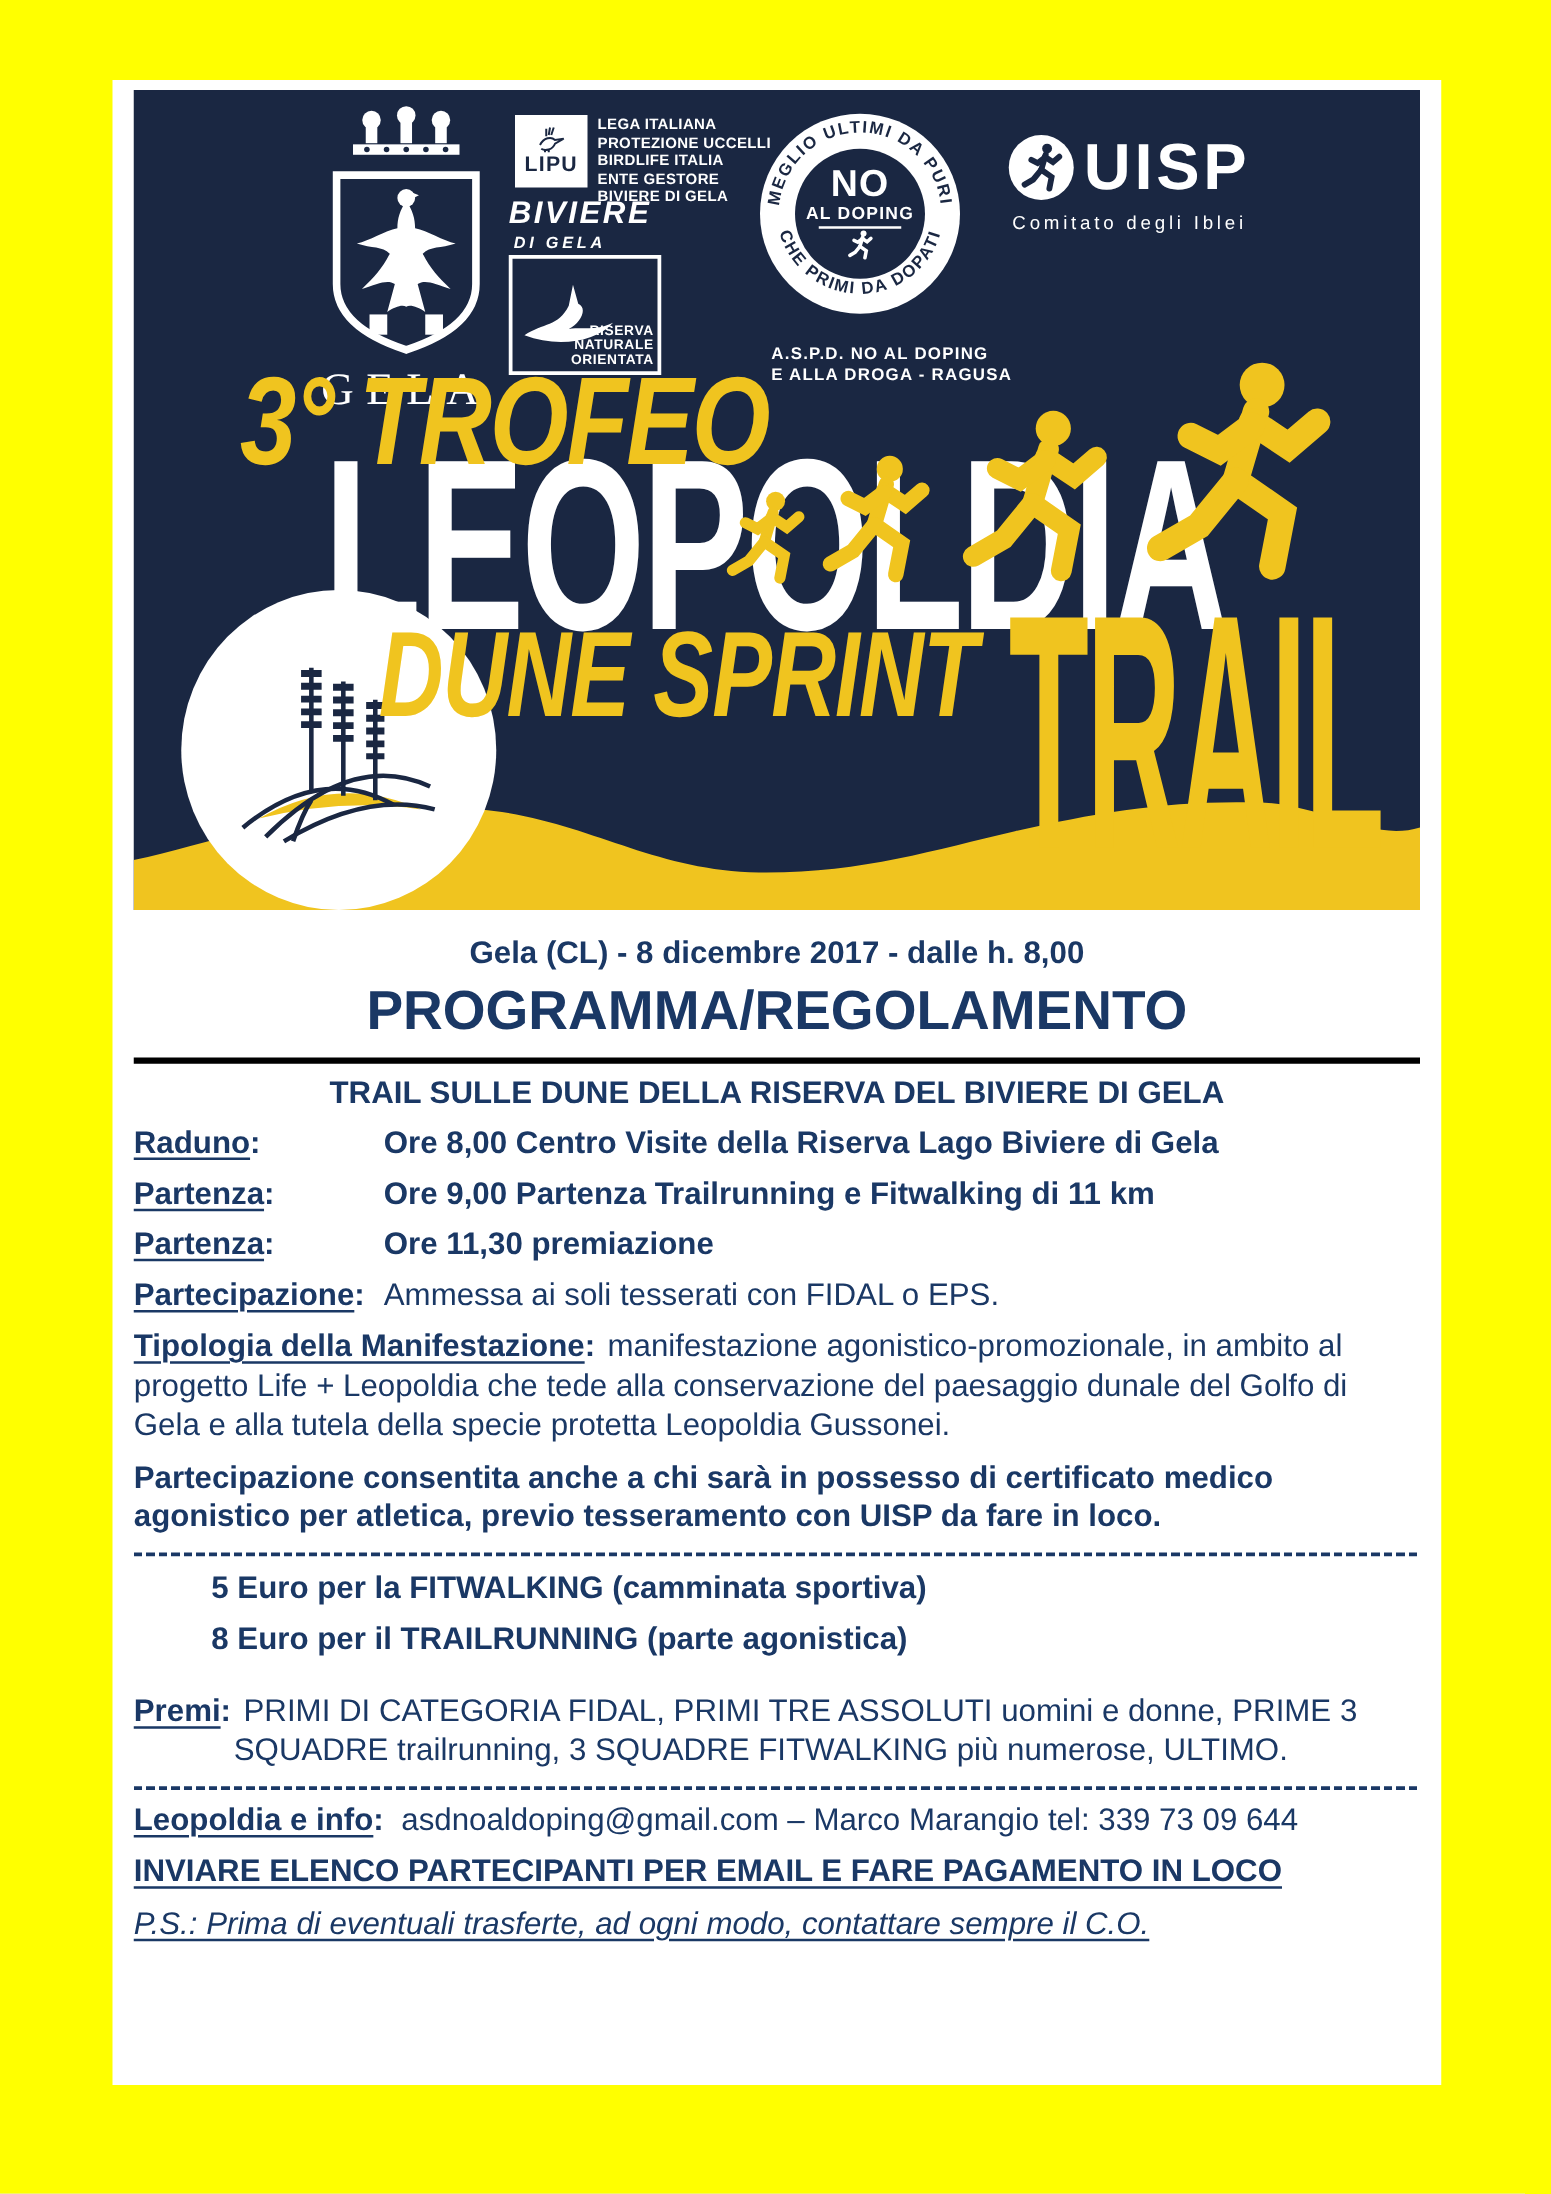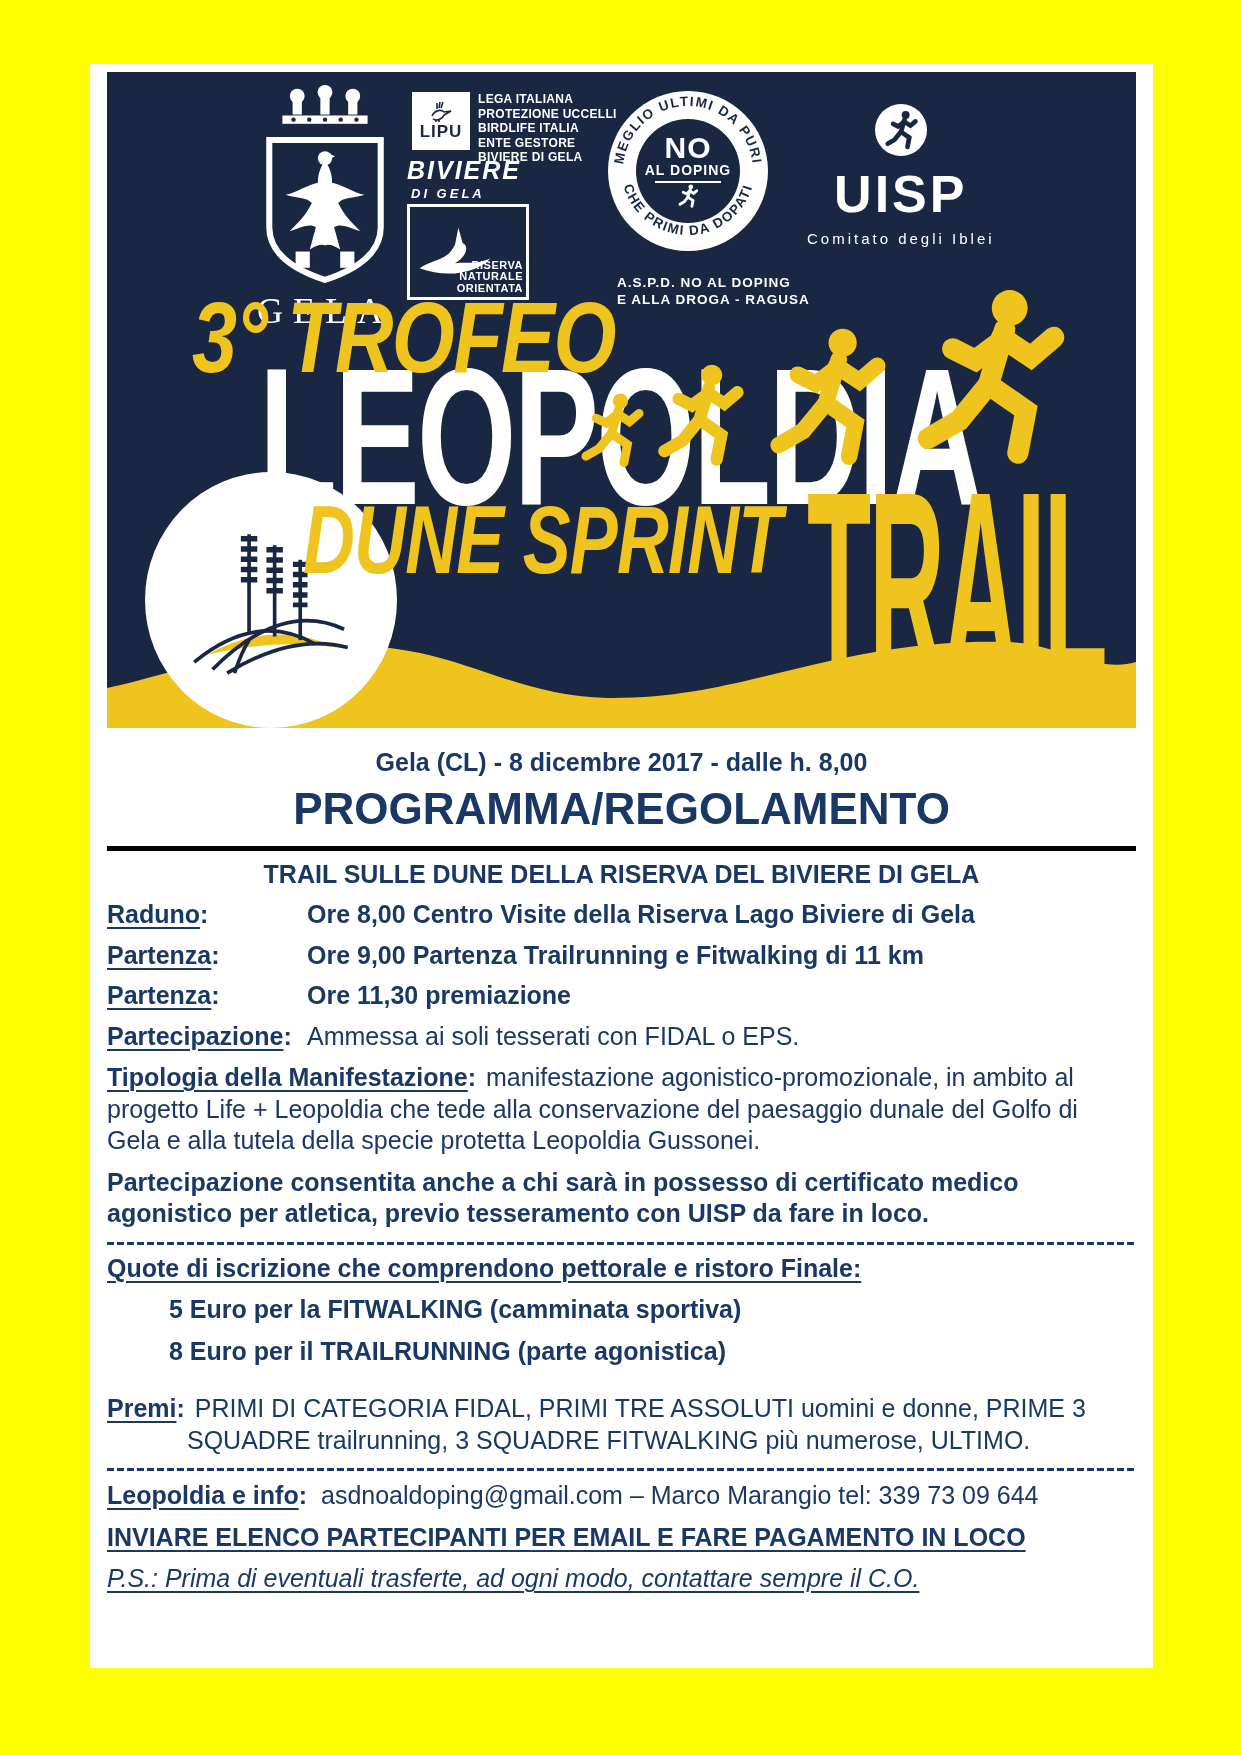--- a/index.html
+++ b/index.html
@@ -35,21 +35,21 @@
   .nd-center{position:absolute;left:33px;top:33px;width:100px;height:100px;display:flex;flex-direction:column;
              align-items:center;justify-content:center;color:#fff;text-align:center;}
   .nd-no{font-weight:bold;font-size:30px;line-height:28px;letter-spacing:1px;}
   .nd-ald{font-weight:bold;font-size:14px;letter-spacing:1px;}
   .nd-line{width:66px;height:2px;background:#fff;margin:3px 0 1px;}
   .nd-runner{width:22px;height:24px;color:#fff;}
   .nd-caption{position:absolute;left:510px;top:202px;color:#fff;font-weight:bold;font-size:13.5px;line-height:17px;letter-spacing:1px;z-index:2;}
 
   
   .uisp{position:absolute;left:700px;top:32px;color:#fff;z-index:2;}
-  .uisp-row{display:flex;align-items:center;gap:8px;flex-direction:column;}
+  .uisp-row{display:flex;align-items:center;gap:8px;}
   .uisp-mark{width:52px;height:52px;background:#fff;border-radius:50%;display:flex;align-items:center;justify-content:center;}
   .uisp-mark svg{width:36px;height:40px;color:#1a2742;}
   .uisp-acr{font-weight:bold;font-size:52px;letter-spacing:3px;}
   .uisp-word{font-weight:bold;font-size:37px;letter-spacing:.5px;margin-top:2px;}
   .uisp-cap{font-size:15px;letter-spacing:3px;text-align:center;margin-top:6px;}
 
   
   .t-trophy{position:absolute;left:85px;top:208px;color:#f0c41f;font-weight:bold;font-style:italic;
             font-size:100px;letter-spacing:-2px;transform:scale(.81,1);transform-origin:left top;z-index:3;white-space:nowrap;}
   .t-main{position:absolute;left:152px;top:252px;color:#fff;font-weight:bold;font-size:195px;letter-spacing:-4px;
@@ -286,21 +286,20 @@
       </div>
 
       <div class="para">
         <span class="u b">Tipologia della Manifestazione</span><span class="b colon-gap">:</span><span>manifestazione agonistico-promozionale, in ambito al progetto Life + Leopoldia che tede alla conservazione del paesaggio dunale del Golfo di Gela e alla tutela della specie protetta Leopoldia Gussonei.</span>
       </div>
 
       <div class="para b">Partecipazione consentita anche a chi sarà in possesso di certificato medico agonistico per atletica, previo tesseramento con UISP da fare in loco.</div>
 
       <div class="dashsep"></div>
 
-      <div class="heading"><span class="u">Quote di iscrizione che comprendono pettorale e ristoro Finale:</span></div>
       <div class="fee">5 Euro per la FITWALKING (camminata sportiva)</div>
       <div class="fee">8 Euro per il TRAILRUNNING (parte agonistica)</div>
 
       <div class="premi">
         <span class="u">Premi</span><span class="b colon-gap">:</span><span>PRIMI DI CATEGORIA FIDAL, PRIMI TRE ASSOLUTI uomini e donne, PRIME 3 SQUADRE trailrunning, 3 SQUADRE FITWALKING più numerose, ULTIMO.</span>
       </div>
 
       <div class="dashsep"></div>
 
       <div class="row">

